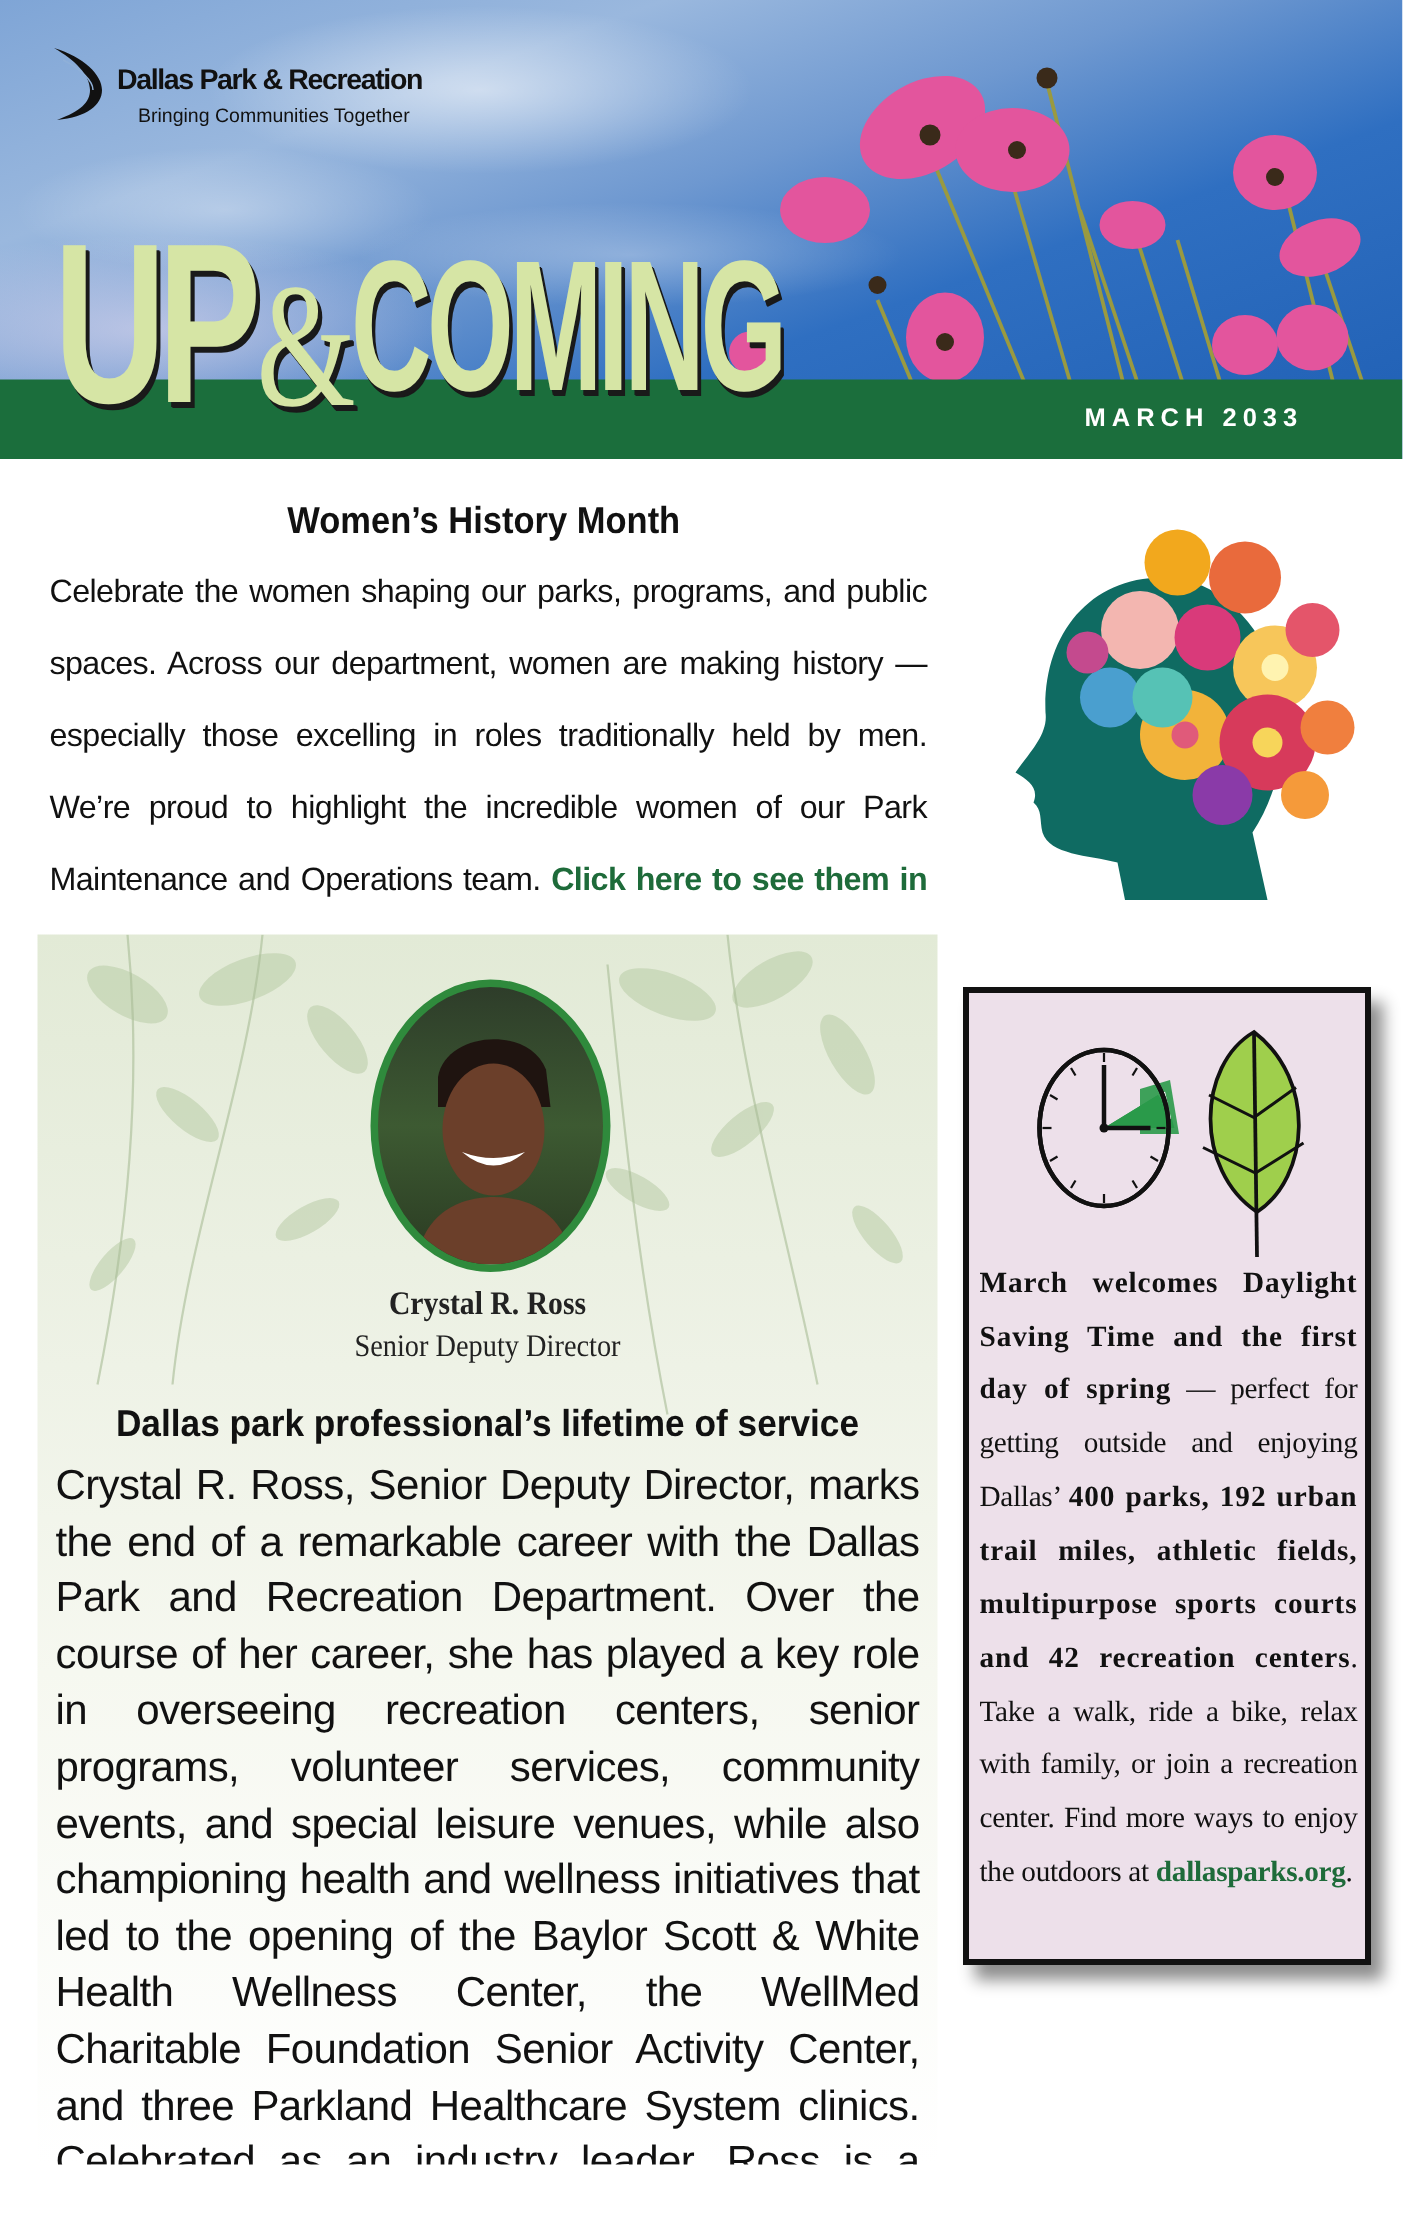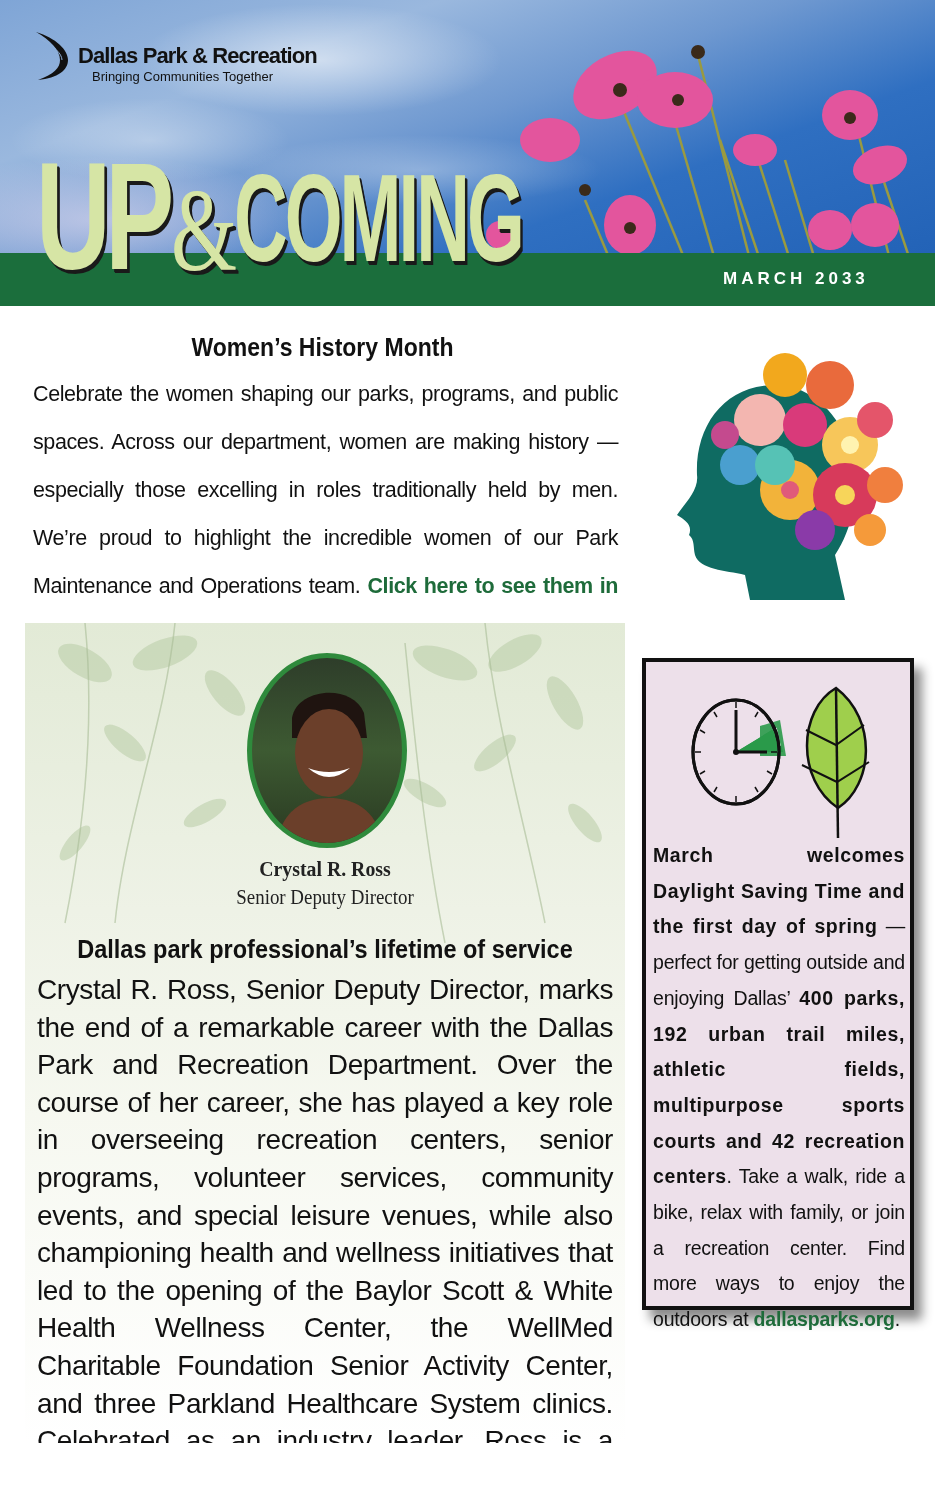--- a/index.html
+++ b/index.html
@@ -12,21 +12,21 @@
   .clouds { position: absolute; left: 0; top: 0; width: 935px; height: 260px;
     background:
       radial-gradient(ellipse 260px 80px at 320px 60px, rgba(255,255,255,0.55), rgba(255,255,255,0) 70%),
       radial-gradient(ellipse 200px 60px at 150px 140px, rgba(255,255,255,0.35), rgba(255,255,255,0) 70%),
       radial-gradient(ellipse 260px 50px at 420px 170px, rgba(255,255,255,0.3), rgba(255,255,255,0) 70%),
       radial-gradient(ellipse 300px 90px at 100px 220px, rgba(230,220,240,0.6), rgba(255,255,255,0) 70%); }
   .flowers { position: absolute; left: 470px; top: 0; width: 465px; height: 260px; }
 
   .logo { position: absolute; left: 34px; top: 28px; width: 290px; height: 60px; }
   .logo-mark { position: absolute; left: 0; top: 0; width: 40px; height: 56px; }
-  .logo-name { position: absolute; left: 44px; top: 15px; font-size: 22px; font-weight: bold;
+  .logo-name { position: absolute; left: 44px; top: 15px; font-size: 19px; font-weight: bold;
     letter-spacing: -0.9px; color: #111; white-space: nowrap; }
   .logo-tag { position: absolute; left: 58px; top: 41px; font-size: 13px; 
     color: #111; white-space: nowrap; }
 
   .band { position: absolute; left: 0; top: 253px; width: 935px; height: 53px; background: #1b6e3c; }
   .title-wrap { position: absolute; left: 36px; top: 140px; height: 150px; }
   .big { position: absolute; font-family: "Liberation Sans", sans-serif; font-weight: bold;
     color: #d6e5a5; text-shadow: 3px 3px 0 #1a1a1a, 4px 4px 0 #1a1a1a; line-height: 1; }
   .big-up { left: 0; top: 0; font-size: 152px; letter-spacing: -8px; transform: scaleX(0.68); transform-origin: left top; }
   .big-amp { left: 135px; top: 32px; font-size: 118px; font-family: "Liberation Serif", serif; font-weight: normal;
@@ -60,21 +60,21 @@
   .article-title { position: absolute; left: 0; top: 312px; width: 600px; text-align: center; font-size: 25px;
     font-weight: bold; color: #111; transform: scaleX(0.94); }
   .article-body { position: absolute; left: 12px; top: 348px; width: 576px; font-size: 28px; line-height: 37.6px;
     text-align: justify; letter-spacing: -0.4px; color: #111; }
 
   
   .dst-box { position: absolute; left: 642px; top: 658px; width: 272px; height: 652px; background: #ede0ea;
     border: 4px solid #111; box-shadow: 8px 10px 10px rgba(0,0,0,0.45); }
   .dst-icons { position: absolute; left: 22px; top: 18px; width: 230px; height: 160px; }
   .dst-text { position: absolute; left: 7px; top: 176px; width: 252px; font-size: 19.5px; line-height: 35.7px;
-    text-align: justify; letter-spacing: -0.2px; color: #111; }
+    text-align: justify; letter-spacing: -0.2px; color: #111; font-family: Liberation Serif, serif; }
   .b { font-weight: bold; letter-spacing: 0.6px; }
 </style>
 </head>
 <body>
 
 <div class="header">
   <div class="clouds"></div>
   <svg class="flowers" viewBox="0 0 465 260">
     <g stroke="#9a9a40" stroke-width="2.5" fill="none">
       <path d="M145 90 L215 260"></path>

